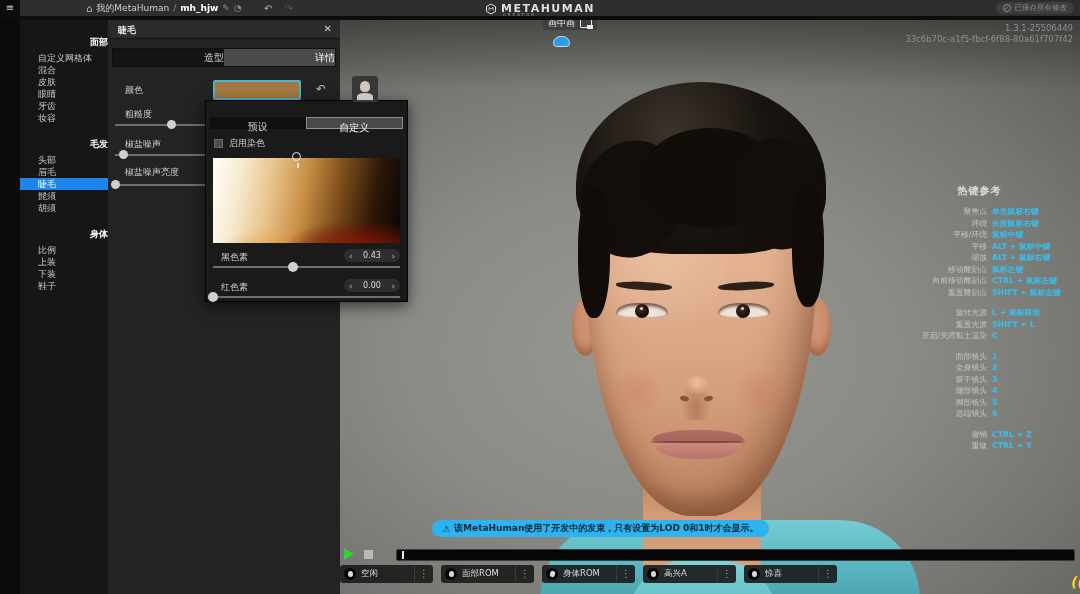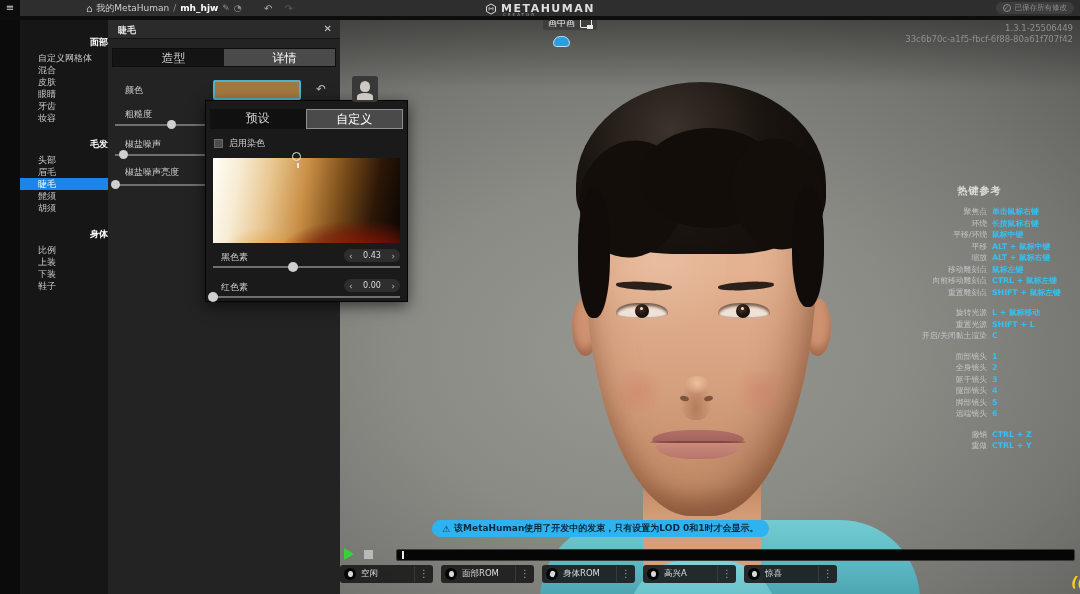--- a/index.html
+++ b/index.html
@@ -31,38 +31,38 @@
   .side-title { color:#fff; font-weight:bold; font-size:9px; padding:2px 0 3px 10px;text-align:right; }
   .side-item { color:#c9c9c9; font-size:9px; padding:1.5px 0 1.5px 18px; line-height:9px; height:12px; cursor:pointer; white-space:nowrap; }
   .side-item.sel { background:#1d85ea; color:#fff; }
 
   
   #panel { position:absolute; left:108px; top:20px; width:232px; height:574px; background:#232323; z-index:31; }
   #panel-header { position:relative; height:19px; background:#2b2b2b; border-bottom:1px solid #151515; }
   #panel-title { position:absolute; left:10px; top:4px; color:#e8e8e8; font-size:9px; font-weight:bold; }
   #panel-close { position:absolute; right:8px; top:3px; color:#cfcfcf; font-size:10px; cursor:pointer; }
   .tabbar { position:absolute; left:4px; top:28px; width:224px; height:19px; display:flex; border:1px solid #0e0e0e; }
-  .tabbar .tab { flex:1; text-align:center; font-size:12px; line-height:18px; color:#cfcfcf; background:#141414; cursor:pointer;padding-left:10px; }
+  .tabbar .tab { flex:1; text-align:right; font-size:10px; line-height:18px; color:#cfcfcf; background:#141414; cursor:pointer;padding-left:10px; }
   .tabbar .tab.active { background:#4a4a4a; color:#fff; }
   .row-label { position:absolute; color:#cfcfcf; font-size:9px;margin-left:7px; }
   #color-swatch { position:absolute; left:105px; top:60px; width:88px; height:20px; background:#a3793f; border:2px solid #4fb3cf; border-radius:2px; cursor:pointer; }
   #color-undo { position:absolute; left:208px; top:62px; color:#bdbdbd; font-size:12px; cursor:pointer; }
   .pslider { position:absolute; left:7px; width:95px; height:10px; }
   .pslider .track { position:absolute; left:0; right:0; top:4px; height:2px; background:#6f6f6f; }
   .pslider .thumb { position:absolute; top:0; width:9px; height:9px; border-radius:50%; background:#cfcfcf; margin-left:-4px; }
 
   
   #head-preview-btn { position:absolute; left:352px; top:76px; width:26px; height:26px; background:#383838; border-radius:3px; z-index:36; cursor:pointer; }
   #head-preview-btn .hd { position:absolute; left:8px; top:5px; width:10px; height:11px; background:#cfc8c2; border-radius:50% 50% 42% 42%; }
   #head-preview-btn .sh { position:absolute; left:5px; top:17px; width:16px; height:7px; background:#cfc8c2; border-radius:45% 45% 0 0; }
 
   
   #popup { position:absolute; left:205px; top:100px; width:203px; height:202px; background:#1a1a1a; border:1px solid #050505; box-shadow:0 4px 14px rgba(0,0,0,.6); z-index:35; }
   #popup .tabbar2 { position:absolute; left:4px; top:8px; width:193px; height:20px; display:flex; }
-  #popup .tabbar2 .tab { flex:1; text-align:center; font-size:12px; line-height:19px; color:#cfcfcf; background:#101010; cursor:pointer; }
+  #popup .tabbar2 .tab { flex:1; text-align:center; font-size:10px; line-height:19px; color:#cfcfcf; background:#101010; cursor:pointer;margin-top:8px; }
   #popup .tabbar2 .tab.active { background:#4a4a4a; color:#fff; border:1px solid #909090; }
   #dye-row { position:absolute; left:8px; top:36px; display:flex; align-items:center; gap:6px; }
   #dye-checkbox { width:9px; height:9px; background:#4c4c4c; border:1px solid #6a6a6a; cursor:pointer; }
   #dye-label { color:#cfcfcf; font-size:9px; }
   #gradient { position:absolute; left:7px; top:57px; width:187px; height:85px; cursor:crosshair;
     background:
       radial-gradient(ellipse 60% 55% at 78% 112%, rgba(160,22,4,.95) 0%, rgba(120,20,4,.55) 45%, rgba(0,0,0,0) 72%),
       radial-gradient(ellipse 45% 60% at 28% 118%, rgba(224,141,36,.6) 0%, rgba(0,0,0,0) 60%),
       linear-gradient(100deg,#fffef6 0%,#f7ecd4 14%,#e8c globalThis 0%,#e9c791 30%,#c98f46 48%,#7c4e1a 66%,#2c1707 84%,#0a0503 100%);
   }

